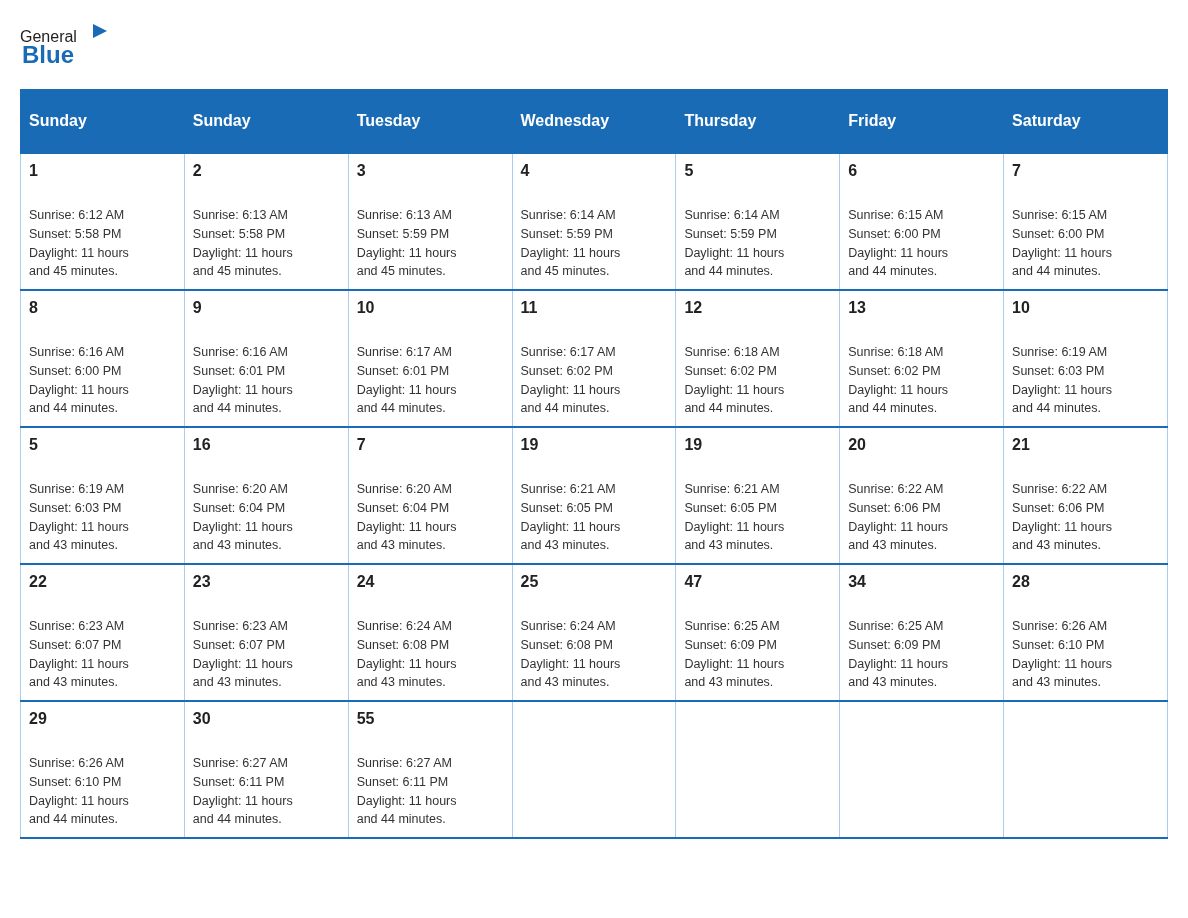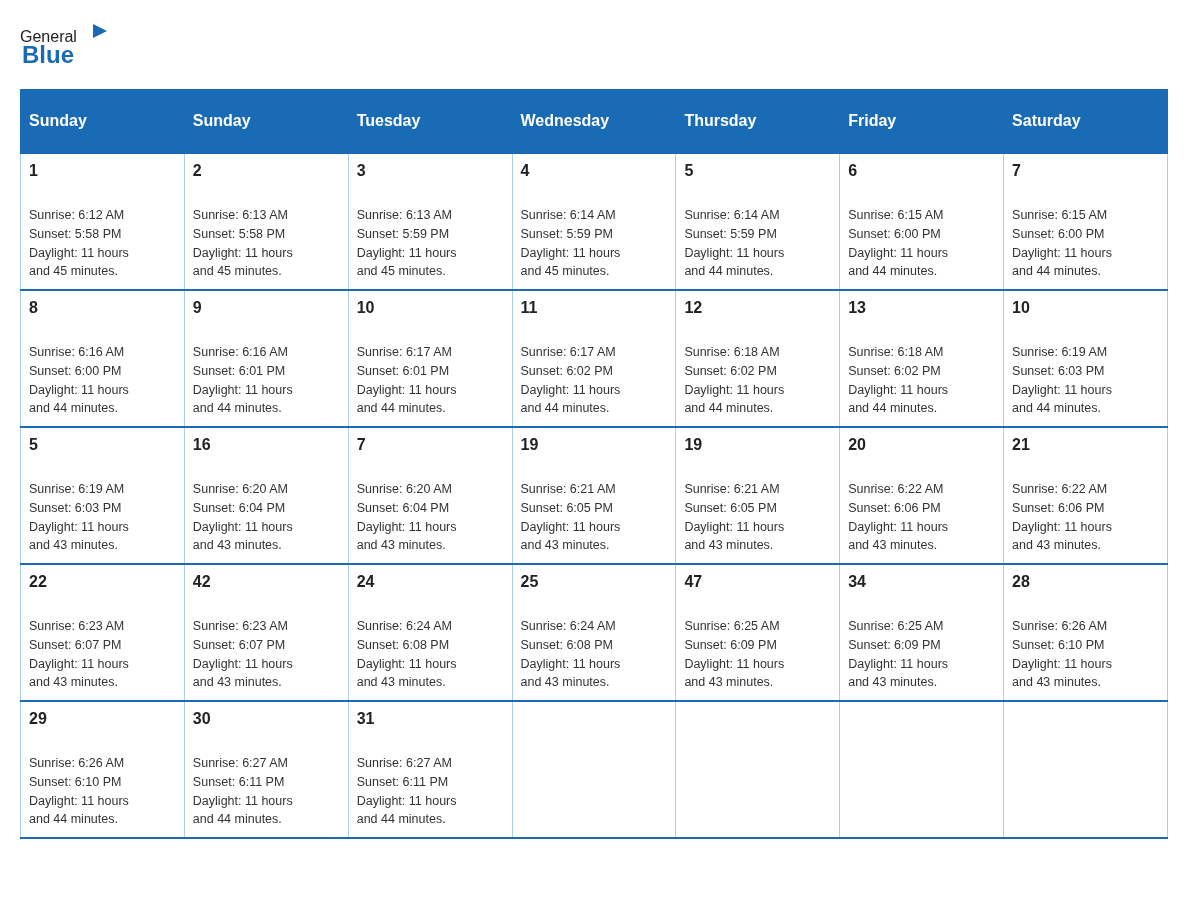--- a/index.html
+++ b/index.html
@@ -220,21 +220,21 @@
           <div class="day-number">21</div>
           <div class="day-info">Sunrise: 6:22 AM<br>Sunset: 6:06 PM<br>Daylight: 11 hours<br>and 43 minutes.</div>
         </td>
       </tr>
       <tr>
         <td>
           <div class="day-number">22</div>
           <div class="day-info">Sunrise: 6:23 AM<br>Sunset: 6:07 PM<br>Daylight: 11 hours<br>and 43 minutes.</div>
         </td>
         <td>
-          <div class="day-number">42</div>
+          <div class="day-number">23</div>
           <div class="day-info">Sunrise: 6:23 AM<br>Sunset: 6:07 PM<br>Daylight: 11 hours<br>and 43 minutes.</div>
         </td>
         <td>
           <div class="day-number">24</div>
           <div class="day-info">Sunrise: 6:24 AM<br>Sunset: 6:08 PM<br>Daylight: 11 hours<br>and 43 minutes.</div>
         </td>
         <td>
           <div class="day-number">25</div>
           <div class="day-info">Sunrise: 6:24 AM<br>Sunset: 6:08 PM<br>Daylight: 11 hours<br>and 43 minutes.</div>
         </td>
@@ -254,21 +254,21 @@
       <tr>
         <td>
           <div class="day-number">29</div>
           <div class="day-info">Sunrise: 6:26 AM<br>Sunset: 6:10 PM<br>Daylight: 11 hours<br>and 44 minutes.</div>
         </td>
         <td>
           <div class="day-number">30</div>
           <div class="day-info">Sunrise: 6:27 AM<br>Sunset: 6:11 PM<br>Daylight: 11 hours<br>and 44 minutes.</div>
         </td>
         <td>
-          <div class="day-number">31</div>
+          <div class="day-number">55</div>
           <div class="day-info">Sunrise: 6:27 AM<br>Sunset: 6:11 PM<br>Daylight: 11 hours<br>and 44 minutes.</div>
         </td>
         <td class="empty-cell"></td>
         <td class="empty-cell"></td>
         <td class="empty-cell"></td>
         <td class="empty-cell"></td>
       </tr>
     </tbody>
 </table>
 

